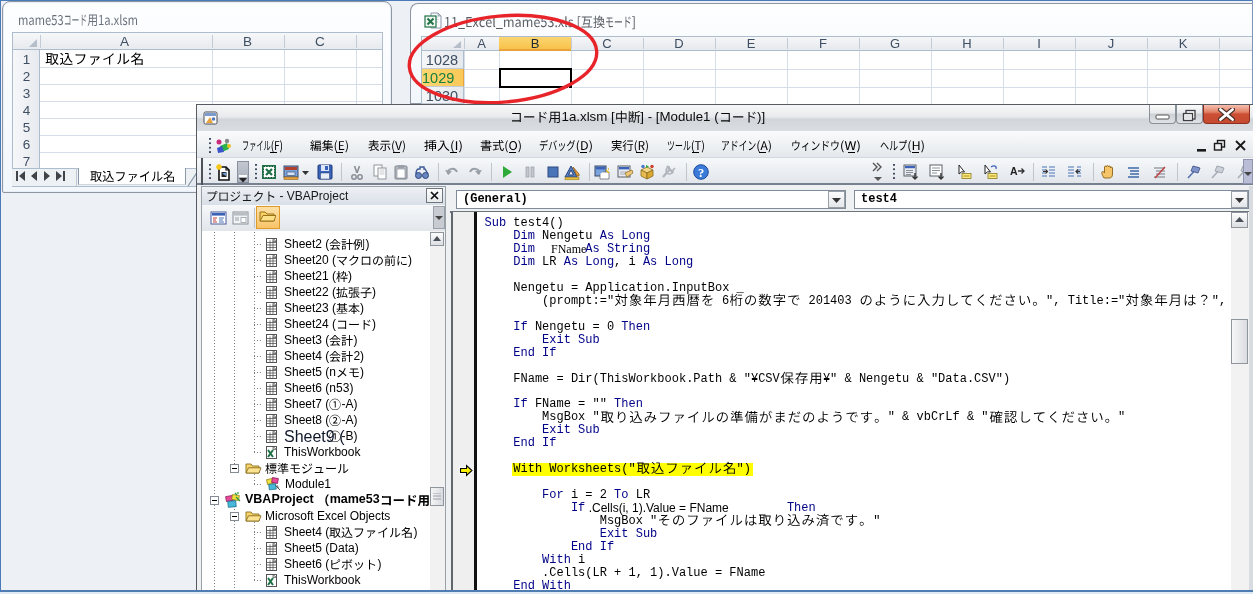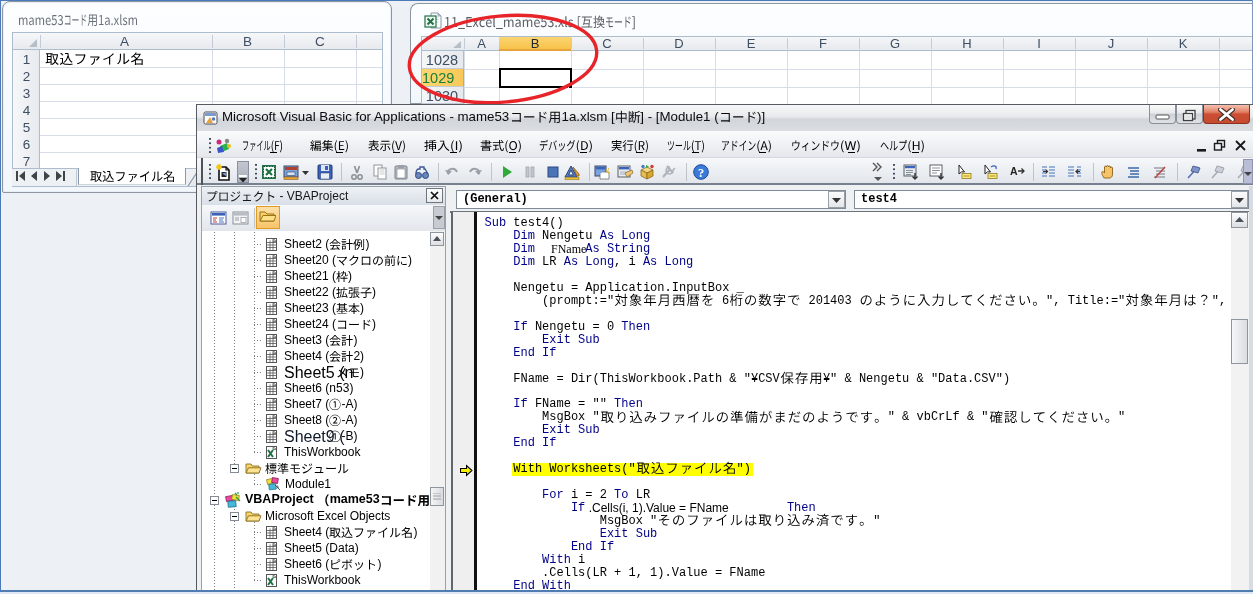--- a/index.html
+++ b/index.html
@@ -134,21 +134,20 @@
       <ellipse cx="98" cy="47" rx="94" ry="43" fill="none" stroke="#e8242b" stroke-width="3.4" transform="rotate(-5 98 47)"></ellipse>
     </svg>
 <div style="position:absolute;left:196px;top:104px;width:1057px;height:488px;background:#d8dbe0;border:1px solid #565b61;border-right:none"></div>
 <div style="position:absolute;left:197px;top:105px;width:1056px;height:26px;background:linear-gradient(180deg,#f6f7f8 0%,#e8eaed 45%,#d2d6db 55%,#dadde2 100%)"></div>
 <svg style="position:absolute;left:203px;top:110px" width="15" height="15">
       <rect x="1" y="2" width="13" height="12" rx="1.5" fill="#fdfdfb" stroke="#4a4a55"></rect>
       <rect x="2" y="3" width="11" height="3" fill="#7a9ad0"></rect>
       <path d="M3 13l4-6 3 6z" fill="#e8a33d"></path>
       <circle cx="10.5" cy="9" r="1.8" fill="#5577bb"></circle>
     </svg>
-<div style="position:absolute;left:222.0px;top:110.0px;white-space:pre;font-family:'Liberation Sans',sans-serif;font-weight:normal;font-size:13.3px;line-height:14.84px;color:#0a0a0a">Microsoft Visual Basic for Applications - mame53</div>
 <svg style="position:absolute;left:510.3px;top:108px;overflow:visible" width="54" height="18" viewBox="0 -14 54 18">
       <path fill="#0a0a0a" d="M2.0 -1.8V-0.6C2.4 -0.6 3.0 -0.6 3.5 -0.6H9.7L9.7 0.1H10.9C10.9 -0.1 10.8 -0.7 10.8 -1.2V-8.0C10.8 -8.4 10.8 -8.8 10.9 -9.1C10.6 -9.1 10.2 -9.0 9.9 -9.0H3.6C3.2 -9.0 2.6 -9.1 2.2 -9.1V-7.9C2.5 -8.0 3.1 -8.0 3.6 -8.0H9.7V-1.7H3.5C2.9 -1.7 2.4 -1.7 2.0 -1.8Z M14.1 -5.8V-4.5C14.5 -4.5 15.2 -4.5 15.9 -4.5C16.8 -4.5 22.0 -4.5 22.9 -4.5C23.5 -4.5 24.0 -4.5 24.3 -4.5V-5.8C24.0 -5.7 23.5 -5.7 22.9 -5.7C22.0 -5.7 16.8 -5.7 15.9 -5.7C15.2 -5.7 14.5 -5.7 14.1 -5.8Z M34.0 -9.6 33.3 -9.2C33.7 -8.6 34.1 -7.9 34.4 -7.2L35.2 -7.6C34.9 -8.2 34.3 -9.1 34.0 -9.6ZM35.5 -10.2 34.8 -9.9C35.3 -9.3 35.7 -8.6 36.0 -7.9L36.7 -8.3C36.4 -8.9 35.9 -9.8 35.5 -10.2ZM29.5 -1.0C29.5 -0.5 29.5 0.1 29.4 0.6H30.7C30.6 0.1 30.6 -0.6 30.6 -1.0V-5.4C32.0 -4.9 34.2 -4.0 35.6 -3.2L36.0 -4.4C34.7 -5.1 32.3 -6.0 30.6 -6.6V-8.7C30.6 -9.1 30.6 -9.7 30.7 -10.1H29.4C29.5 -9.7 29.5 -9.1 29.5 -8.7C29.5 -7.6 29.5 -1.7 29.5 -1.0Z M40.4 -10.2V-5.4C40.4 -3.5 40.2 -1.2 38.8 0.5C39.0 0.6 39.4 0.9 39.6 1.1C40.5 0.0 41.0 -1.5 41.2 -3.0H44.4V0.9H45.4V-3.0H48.8V-0.3C48.8 -0.1 48.7 0.0 48.5 0.0C48.2 0.1 47.3 0.1 46.5 0.0C46.6 0.3 46.7 0.7 46.8 1.0C48.0 1.0 48.7 1.0 49.2 0.8C49.6 0.7 49.8 0.4 49.8 -0.3V-10.2ZM41.3 -9.3H44.4V-7.1H41.3ZM48.8 -9.3V-7.1H45.4V-9.3ZM41.3 -6.2H44.4V-4.0H41.3C41.3 -4.5 41.3 -5.0 41.3 -5.4ZM48.8 -6.2V-4.0H45.4V-6.2Z"></path>
     </svg>
 <div style="position:absolute;left:561.5px;top:110.0px;white-space:pre;font-family:'Liberation Sans',sans-serif;font-weight:normal;font-size:13.3px;line-height:14.84px;color:#0a0a0a">1a.xlsm [</div>
 <svg style="position:absolute;left:614.7px;top:108px;overflow:visible" width="28" height="18" viewBox="0 -14 28 18">
       <path fill="#0a0a0a" d="M5.9 -11.2V-8.8H1.2V-2.5H2.2V-3.3H5.9V1.1H6.9V-3.3H10.6V-2.5H11.5V-8.8H6.9V-11.2ZM2.2 -4.3V-7.8H5.9V-4.3ZM10.6 -4.3H6.9V-7.8H10.6Z M18.7 -10.3C18.5 -9.6 18.2 -8.6 17.9 -7.9L18.5 -7.7C18.8 -8.3 19.2 -9.2 19.5 -10.0ZM15.2 -10.0C15.5 -9.3 15.7 -8.4 15.7 -7.7L16.4 -8.0C16.4 -8.6 16.1 -9.5 15.8 -10.3ZM16.9 -11.1V-7.2H15.0V-6.3H16.8C16.3 -5.1 15.5 -3.9 14.8 -3.2C14.9 -3.0 15.1 -2.6 15.2 -2.3C15.8 -2.9 16.4 -3.9 16.9 -4.9V-1.6H17.7V-4.9C18.1 -4.4 18.7 -3.8 18.9 -3.4L19.4 -4.1C19.2 -4.4 18.0 -5.5 17.7 -5.8V-6.3H19.5V-7.2H17.7V-11.1ZM24.2 -11.0C23.4 -10.5 22.0 -10.1 20.7 -9.8L20.0 -10.0V-5.4C20.0 -4.1 20.0 -2.5 19.4 -1.1V-1.3H14.7V-10.7H13.8V0.6H14.7V-0.4H19.0C18.8 -0.1 18.6 0.2 18.3 0.5C18.6 0.6 18.9 1.0 19.0 1.2C20.7 -0.7 20.9 -3.4 20.9 -5.4V-5.8H22.8V1.1H23.8V-5.8H25.2V-6.7H20.9V-9.0C22.3 -9.3 23.9 -9.7 25.0 -10.2Z"></path>
     </svg>
 <div style="position:absolute;left:640.3px;top:110.0px;white-space:pre;font-family:'Liberation Sans',sans-serif;font-weight:normal;font-size:13.3px;line-height:14.84px;color:#0a0a0a">] - [Module1 (</div>
 <svg style="position:absolute;left:718.6px;top:108px;overflow:visible" width="41" height="18" viewBox="0 -14 41 18">
       <path fill="#0a0a0a" d="M2.0 -1.8V-0.6C2.4 -0.6 3.0 -0.6 3.5 -0.6H9.7L9.7 0.1H10.9C10.9 -0.1 10.8 -0.7 10.8 -1.2V-8.0C10.8 -8.4 10.8 -8.8 10.9 -9.1C10.6 -9.1 10.2 -9.0 9.9 -9.0H3.6C3.2 -9.0 2.6 -9.1 2.2 -9.1V-7.9C2.5 -8.0 3.1 -8.0 3.6 -8.0H9.7V-1.7H3.5C2.9 -1.7 2.4 -1.7 2.0 -1.8Z M14.1 -5.8V-4.5C14.5 -4.5 15.2 -4.5 15.9 -4.5C16.8 -4.5 22.0 -4.5 22.9 -4.5C23.5 -4.5 24.0 -4.5 24.3 -4.5V-5.8C24.0 -5.7 23.5 -5.7 22.9 -5.7C22.0 -5.7 16.8 -5.7 15.9 -5.7C15.2 -5.7 14.5 -5.7 14.1 -5.8Z M34.0 -9.6 33.3 -9.2C33.7 -8.6 34.1 -7.9 34.4 -7.2L35.2 -7.6C34.9 -8.2 34.3 -9.1 34.0 -9.6ZM35.5 -10.2 34.8 -9.9C35.3 -9.3 35.7 -8.6 36.0 -7.9L36.7 -8.3C36.4 -8.9 35.9 -9.8 35.5 -10.2ZM29.5 -1.0C29.5 -0.5 29.5 0.1 29.4 0.6H30.7C30.6 0.1 30.6 -0.6 30.6 -1.0V-5.4C32.0 -4.9 34.2 -4.0 35.6 -3.2L36.0 -4.4C34.7 -5.1 32.3 -6.0 30.6 -6.6V-8.7C30.6 -9.1 30.6 -9.7 30.7 -10.1H29.4C29.5 -9.7 29.5 -9.1 29.5 -8.7C29.5 -7.6 29.5 -1.7 29.5 -1.0Z"></path>
@@ -547,21 +546,21 @@
       <path fill="#000" d="M3.1 -6.4V-5.5H8.8V-6.4ZM6.0 -9.2C7.1 -7.6 9.2 -6.0 11.1 -5.1C11.2 -5.4 11.4 -5.7 11.6 -5.9C9.7 -6.7 7.6 -8.3 6.4 -10.1H5.4C4.5 -8.5 2.5 -6.8 0.4 -5.8C0.6 -5.6 0.9 -5.3 1.0 -5.1C3.0 -6.1 5.0 -7.7 6.0 -9.2ZM7.2 -2.2C7.7 -1.8 8.3 -1.2 8.8 -0.6L3.9 -0.4C4.4 -1.3 4.9 -2.3 5.4 -3.2H11.0V-4.1H1.1V-3.2H4.2C3.9 -2.3 3.4 -1.2 2.9 -0.4L1.2 -0.3L1.3 0.5C3.4 0.5 6.5 0.3 9.4 0.2C9.7 0.5 9.9 0.8 10.0 1.0L10.8 0.5C10.3 -0.4 9.1 -1.7 8.0 -2.7Z M13.0 -6.4V-5.7H16.8V-6.4ZM13.1 -9.7V-8.9H16.8V-9.7ZM13.0 -4.8V-4.1H16.8V-4.8ZM12.5 -8.1V-7.3H17.2V-8.1ZM20.0 -10.0V-6.0H17.2V-5.1H20.0V1.0H20.9V-5.1H23.7V-6.0H20.9V-10.0ZM13.0 -3.2V0.8H13.8V0.3H16.7V-3.2ZM13.8 -2.5H15.9V-0.5H13.8Z"></path>
     </svg>
 <div style="position:absolute;left:353.4px;top:349.6px;white-space:pre;font-family:'Liberation Sans',sans-serif;font-weight:normal;font-size:12px;line-height:13.39px;color:#000">2)</div>
 <div style="position:absolute;left:254px;top:372px;width:8px;height:1px;background-image:linear-gradient(90deg,#7a7f85 1px,transparent 1px);background-size:3px 1px"></div>
 <svg style="position:absolute;left:264px;top:365px" width="15" height="15">
       <rect x="2.5" y="1.5" width="10" height="12" fill="#fff" stroke="#555"></rect>
       <path d="M9 1.5 L12.5 4.5 L9 4.5 Z" fill="#d8d8d8" stroke="#555" stroke-width=".7"></path>
       <path d="M3 5.5 h9 M3 8 h9 M3 10.5 h9 M6 3.5 v10 M9 3.5 v10" stroke="#555" stroke-width=".8"></path>
       <rect x="2.5" y="1.5" width="10" height="12" fill="none" stroke="#555"></rect>
     </svg>
-<div style="position:absolute;left:284.0px;top:365.6px;white-space:pre;font-family:'Liberation Sans',sans-serif;font-weight:normal;font-size:16px;line-height:13.39px;color:#000">Sheet5 (n</div>
+<div style="position:absolute;left:284.0px;top:365.6px;white-space:pre;font-family:'Liberation Sans',sans-serif;font-weight:normal;font-size:12px;line-height:13.39px;color:#000">Sheet5 (n</div>
 <svg style="position:absolute;left:336.0px;top:364.5px;overflow:visible" width="26" height="16" viewBox="0 -12 26 16">
       <path fill="#000" d="M3.4 -7.3 2.7 -6.6C3.9 -5.9 5.2 -4.9 6.1 -4.2C4.9 -2.7 3.5 -1.4 1.4 -0.4L2.2 0.4C4.3 -0.7 5.8 -2.1 6.9 -3.5C7.9 -2.6 8.8 -1.8 9.7 -0.7L10.5 -1.6C9.6 -2.5 8.6 -3.4 7.5 -4.3C8.3 -5.5 8.9 -6.8 9.3 -7.9C9.4 -8.1 9.6 -8.5 9.7 -8.7L8.6 -9.1C8.6 -8.9 8.5 -8.5 8.4 -8.2C8.0 -7.2 7.5 -6.1 6.7 -5.0C5.8 -5.7 4.4 -6.7 3.4 -7.3Z M13.4 -5.1V-4.1C13.7 -4.1 14.2 -4.2 14.5 -4.2H16.8V-1.4C16.8 -0.5 17.4 0.2 19.2 0.2C20.4 0.2 21.5 0.1 22.5 0.1L22.5 -0.9C21.5 -0.8 20.5 -0.8 19.4 -0.8C18.3 -0.8 17.8 -1.1 17.8 -1.7V-4.2H21.9C22.2 -4.2 22.6 -4.2 22.9 -4.1V-5.1C22.6 -5.1 22.1 -5.1 21.9 -5.1H17.8V-7.6H21.0C21.4 -7.6 21.7 -7.6 21.9 -7.6V-8.5C21.7 -8.5 21.3 -8.5 21.0 -8.5C20.1 -8.5 16.1 -8.5 15.3 -8.5C14.8 -8.5 14.5 -8.5 14.2 -8.5V-7.6C14.5 -7.6 14.8 -7.6 15.3 -7.6H16.8V-5.1H14.5C14.2 -5.1 13.7 -5.1 13.4 -5.1Z"></path>
     </svg>
 <div style="position:absolute;left:360.0px;top:365.6px;white-space:pre;font-family:'Liberation Sans',sans-serif;font-weight:normal;font-size:12px;line-height:13.39px;color:#000">)</div>
 <div style="position:absolute;left:254px;top:388px;width:8px;height:1px;background-image:linear-gradient(90deg,#7a7f85 1px,transparent 1px);background-size:3px 1px"></div>
 <svg style="position:absolute;left:264px;top:381px" width="15" height="15">
       <rect x="2.5" y="1.5" width="10" height="12" fill="#fff" stroke="#555"></rect>
       <path d="M9 1.5 L12.5 4.5 L9 4.5 Z" fill="#d8d8d8" stroke="#555" stroke-width=".7"></path>
       <path d="M3 5.5 h9 M3 8 h9 M3 10.5 h9 M6 3.5 v10 M9 3.5 v10" stroke="#555" stroke-width=".8"></path>
       <rect x="2.5" y="1.5" width="10" height="12" fill="none" stroke="#555"></rect>

